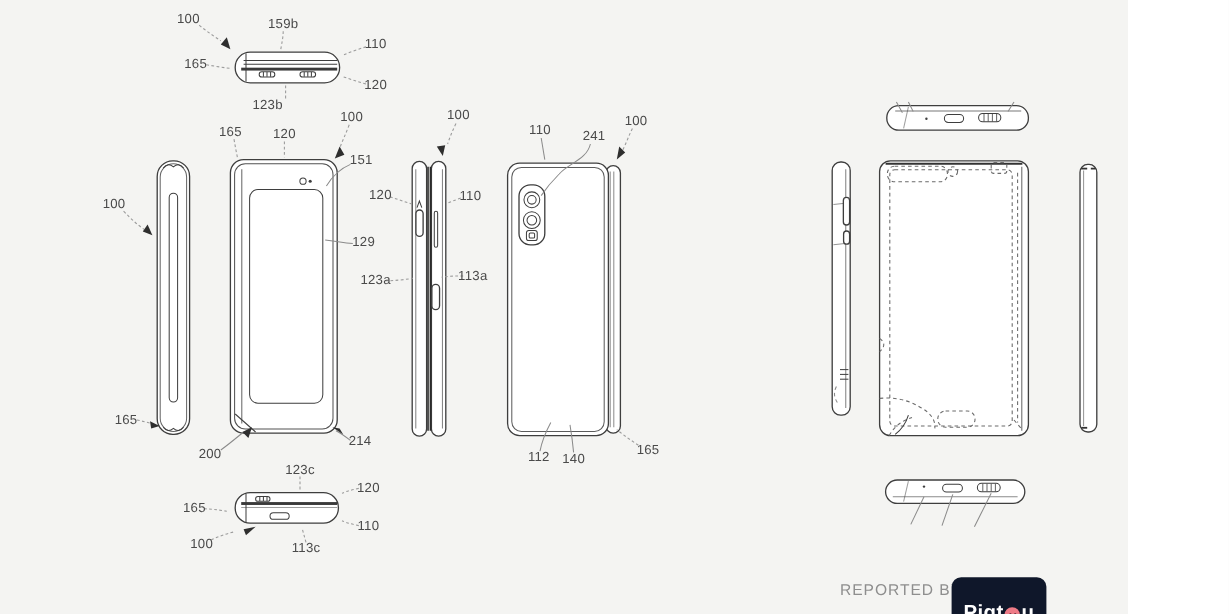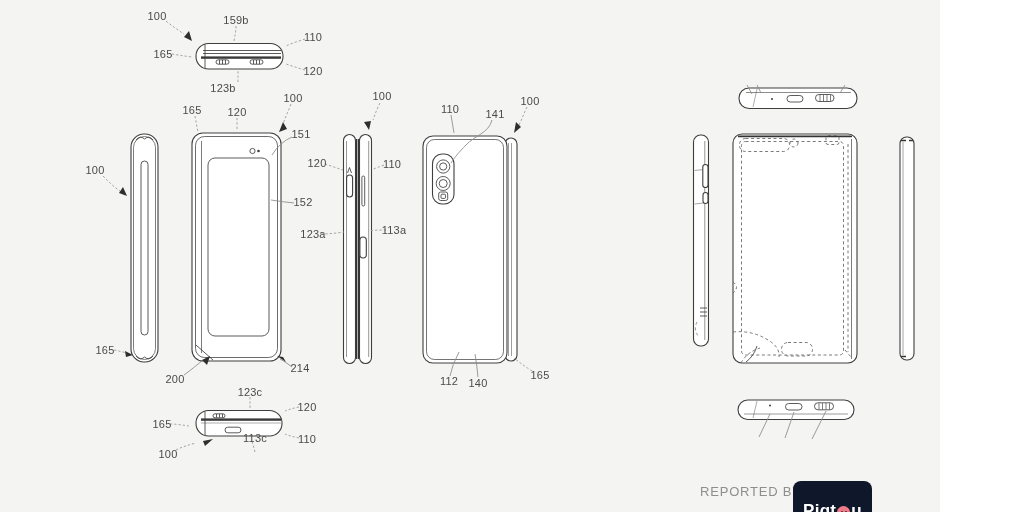--- a/index.html
+++ b/index.html
@@ -230,36 +230,36 @@
 <span class="ref-label" style="left:313px;top:37px">110</span>
 <span class="ref-label" style="left:163px;top:54px">165</span>
 <span class="ref-label" style="left:313px;top:71px">120</span>
 <span class="ref-label" style="left:223px;top:88px">123b</span>
 <span class="ref-label" style="left:95px;top:170px">100</span>
 <span class="ref-label" style="left:105px;top:350px">165</span>
 <span class="ref-label" style="left:192px;top:110px">165</span>
 <span class="ref-label" style="left:237px;top:112px">120</span>
 <span class="ref-label" style="left:293px;top:98px">100</span>
 <span class="ref-label" style="left:301px;top:134px">151</span>
-<span class="ref-label" style="left:303px;top:202px">152</span>
+<span class="ref-label" style="left:303px;top:202px">129</span>
 <span class="ref-label" style="left:175px;top:379px">200</span>
 <span class="ref-label" style="left:300px;top:368px">214</span>
 <span class="ref-label" style="left:250px;top:392px">123c</span>
 <span class="ref-label" style="left:307px;top:407px">120</span>
 <span class="ref-label" style="left:162px;top:424px">165</span>
 <span class="ref-label" style="left:307px;top:439px">110</span>
 <span class="ref-label" style="left:168px;top:454px">100</span>
-<span class="ref-label" style="left:255px;top:438px">113c</span>
+<span class="ref-label" style="left:255px;top:457px">113c</span>
 <span class="ref-label" style="left:382px;top:96px">100</span>
 <span class="ref-label" style="left:317px;top:163px">120</span>
 <span class="ref-label" style="left:392px;top:164px">110</span>
 <span class="ref-label" style="left:313px;top:234px">123a</span>
 <span class="ref-label" style="left:394px;top:230px">113a</span>
 <span class="ref-label" style="left:450px;top:109px">110</span>
-<span class="ref-label" style="left:495px;top:114px">141</span>
+<span class="ref-label" style="left:495px;top:114px">241</span>
 <span class="ref-label" style="left:530px;top:101px">100</span>
 <span class="ref-label" style="left:449px;top:381px">112</span>
 <span class="ref-label" style="left:478px;top:383px">140</span>
 <span class="ref-label" style="left:540px;top:375px">165</span>
 
 <span id="reported" style="position:absolute;left:700px;top:484px;">REPORTED BY</span>
 <div id="badge">
   <span>Pigt</span>
       <span id="nose">
         <i class="l"></i>

